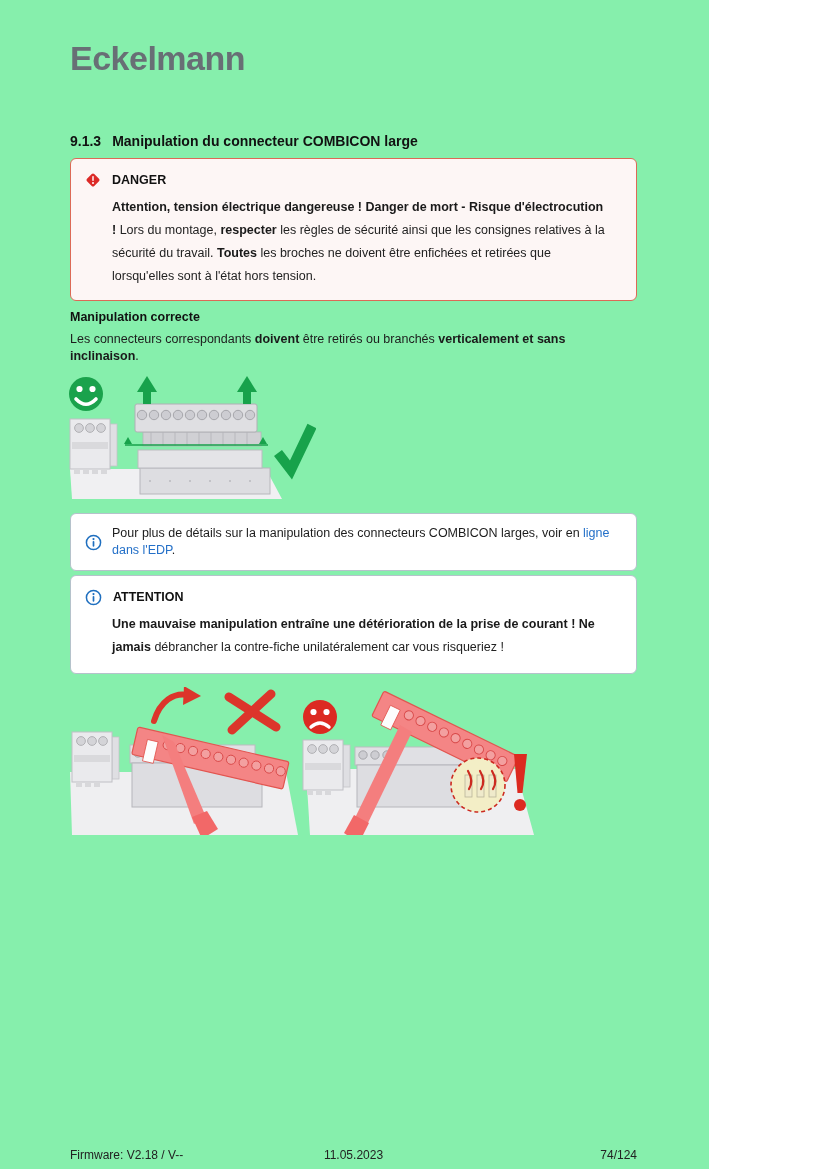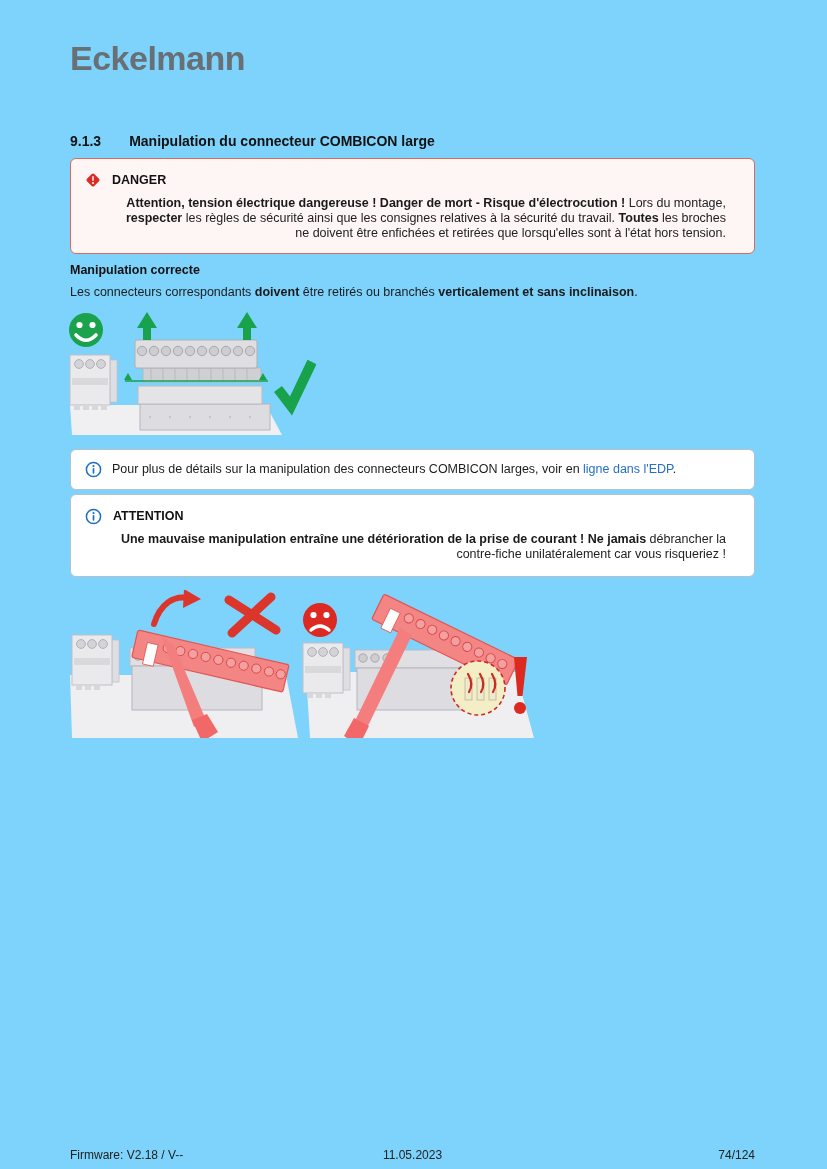--- a/index.html
+++ b/index.html
@@ -1,35 +1,35 @@
 <!DOCTYPE html>
 <html><head>
 <meta charset="utf-8">
 <style>
   * { margin:0; padding:0; box-sizing:border-box; }
   html,body { background:#ffffff; }
   body { width:827px; height:1169px; font-family:"Liberation Sans", sans-serif; color:#1c1c1c; }
-  .page { position:relative; width:827px; height:1169px; background:#7dd3fc; overflow:hidden; }
+  .page { position:relative; width:709px; height:1169px; background:#86efac; overflow:hidden; }
 
   .logo { padding-top:40px; margin-left:70px; font-size:34px; font-weight:bold;
           color:#686f75; letter-spacing:-0.5px; line-height:36px; }
 
   .section-heading { margin:57px 72px 0 70px; font-size:14px; font-weight:bold; color:#111; }
-  .section-heading .num { margin-right:28px; }
-
-  .box { margin:0 72px 0 70px; border-radius:6px;text-align:right; }
+  .section-heading .num { margin-right:11px; }
+
+  .box { margin:0 72px 0 70px; border-radius:6px; }
   .box-danger { margin-top:9px; border:1.5px solid #dc6a56; background:#fdf6f5; padding:12px 14px 12px 14px; }
   .box-note   { border:1px solid #b5c2cb; background:#fff; }
 
   .box-title-row { display:flex; align-items:center; gap:11px; height:18px; }
   .box-title { font-size:12.5px; font-weight:bold; color:#111; }
   .icon16 { width:16px; height:16px; flex:0 0 16px; display:inline-block; }
   .icon17 { width:17px; height:17px; flex:0 0 17px; display:inline-block; }
 
-  .box-body { margin:7px 14px 0 27px; font-size:12.5px; line-height:15px; color:#222; }
+  .box-body { margin:7px 14px 0 27px; font-size:12.5px; line-height:23px; color:#222; }
   b, strong { font-weight:bold; color:#1a1a1a; }
 
   h3.sub { margin:8px 72px 0 70px; font-size:12.5px; font-weight:bold; color:#111; line-height:17px; }
   h3.sub2 { margin-top:10px; }
   p.para { margin:5px 72px 0 70px; font-size:12.5px; line-height:17px; }
 
   .illus { margin-left:66px; }
   .illus1 { margin-top:9px; height:126px; }
   .illus2 { margin-top:13px; height:148px; }
 

